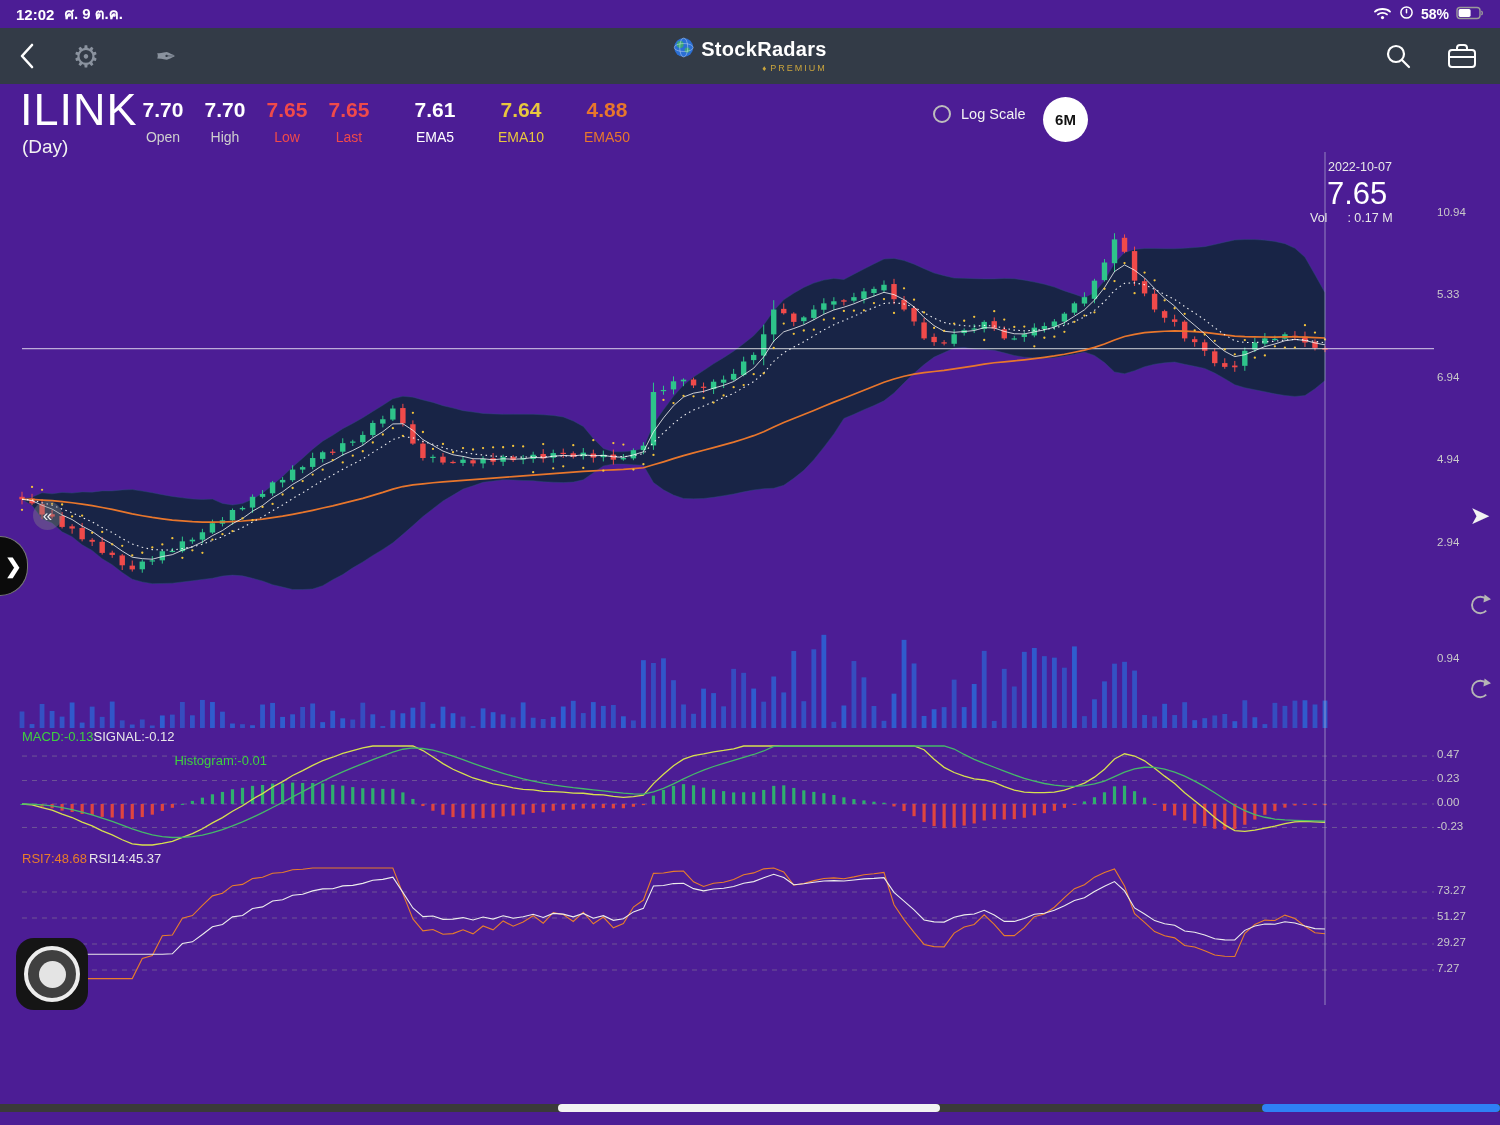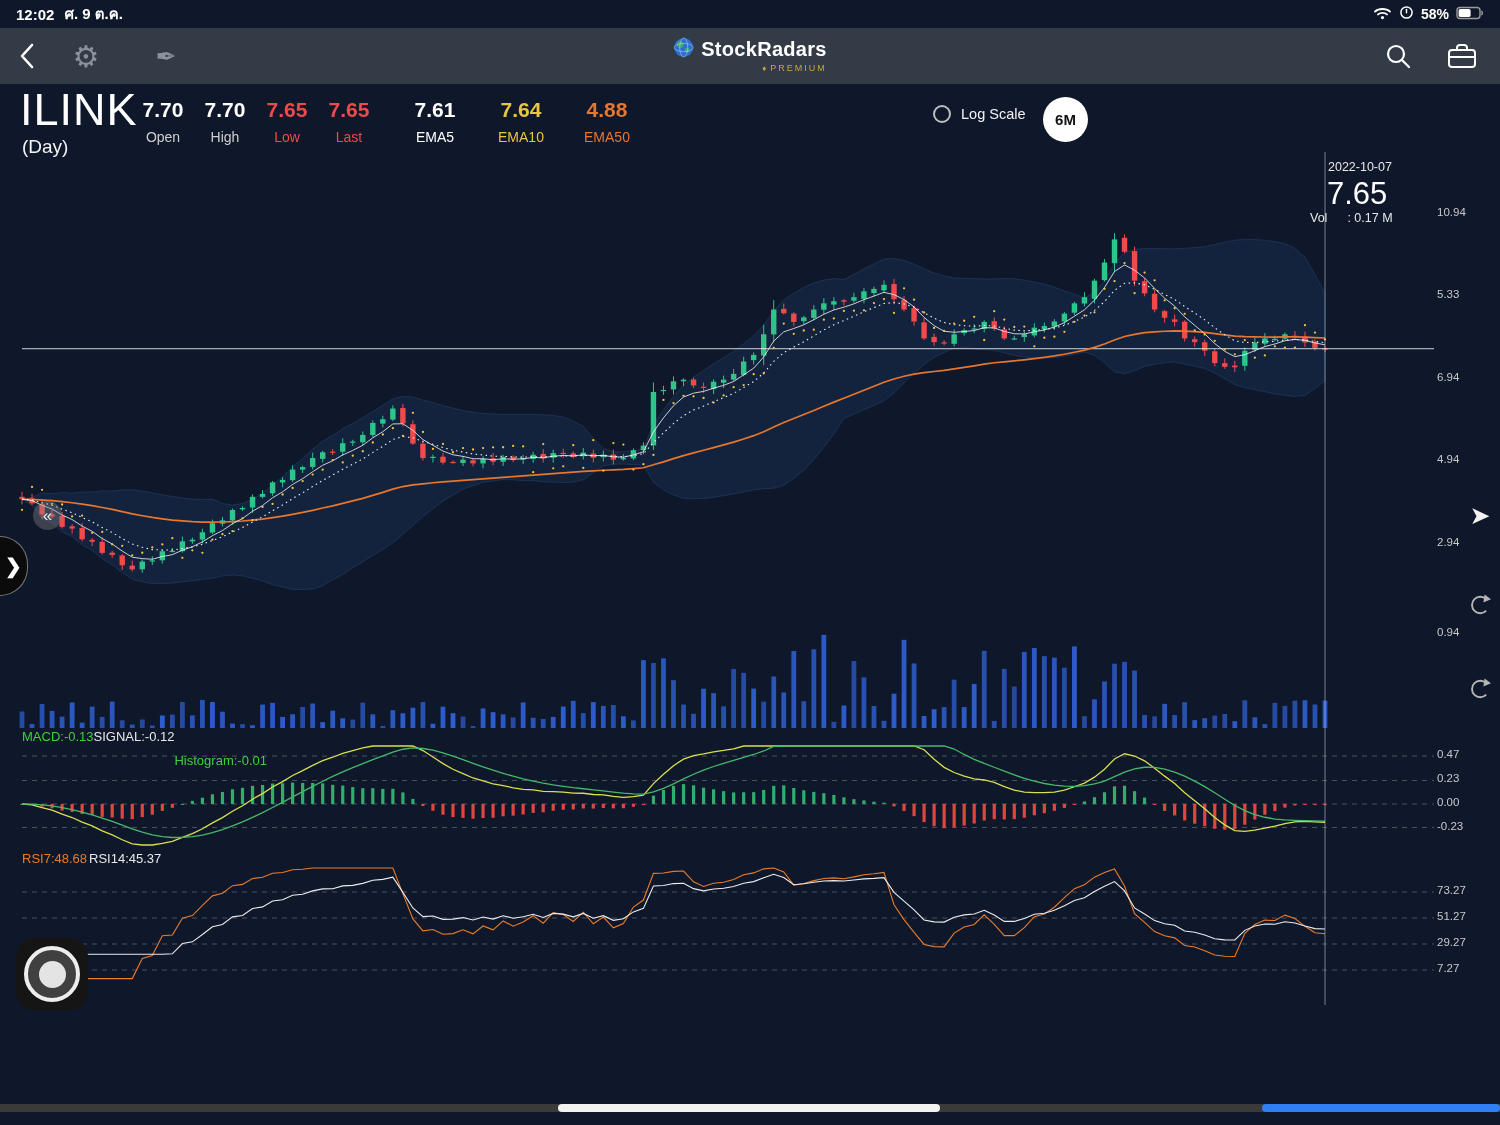--- a/index.html
+++ b/index.html
@@ -1,16 +1,16 @@
 <!DOCTYPE html>
 <html><head>
 <meta charset="utf-8">
 <style>
   html,body{margin:0;padding:0;background:#000;}
-  .screen{position:relative;width:1500px;height:1125px;background:#0f172a;overflow:hidden;
+  .screen{position:relative;width:1500px;height:1125px;background:#4c1d95;overflow:hidden;
           font-family:"Liberation Sans", sans-serif;color:#fff;}
   
   .status-bar{position:absolute;left:0;top:0;width:100%;height:28px;display:flex;
               justify-content:space-between;align-items:center;padding:0 16px;box-sizing:border-box;
               font-size:15px;font-weight:bold;}
   .sb-left{display:flex;gap:10px;align-items:center;}
   .sb-right{display:flex;gap:7px;align-items:center;font-size:14px;}
   
   .nav-bar{position:absolute;left:0;top:28px;width:100%;height:56px;background:#333b47;}
   .icon-btn{position:absolute;top:0;height:56px;width:48px;display:flex;align-items:center;justify-content:center;cursor:pointer;}
@@ -865,21 +865,21 @@
   <div class="ch-vol">
     <span>Vol</span>
     <span>: 0.17 M</span>
   </div>
 
   <div class="ax" style="top:206px;">10.94</div>
   <div class="ax" style="top:288px;">5.33</div>
   <div class="ax" style="top:371px;">6.94</div>
   <div class="ax" style="top:453px;">4.94</div>
   <div class="ax" style="top:536px;">2.94</div>
-  <div class="ax" style="top:626px;">0.94</div>
+  <div class="ax" style="top:652px;">0.94</div>
 
   <div class="macd-row">
     <span style="color: rgb(63, 208, 63);">MACD:-0.13</span>
     <span style="color: rgb(232, 232, 232);">SIGNAL:-0.12</span>
     <span style="color: rgb(63, 208, 63); margin-top: 24px;">Histogram:-0.01</span>
   </div>
   <div class="ax" style="top:748px;">0.47</div>
   <div class="ax" style="top:772px;">0.23</div>
   <div class="ax" style="top:796px;">0.00</div>
   <div class="ax" style="top:820px;">-0.23</div>

